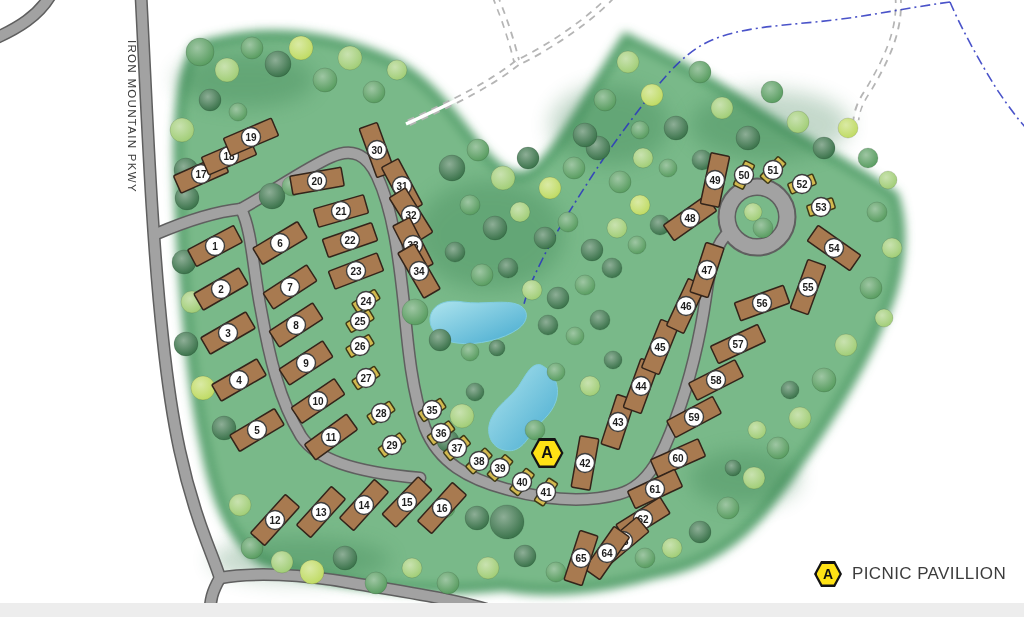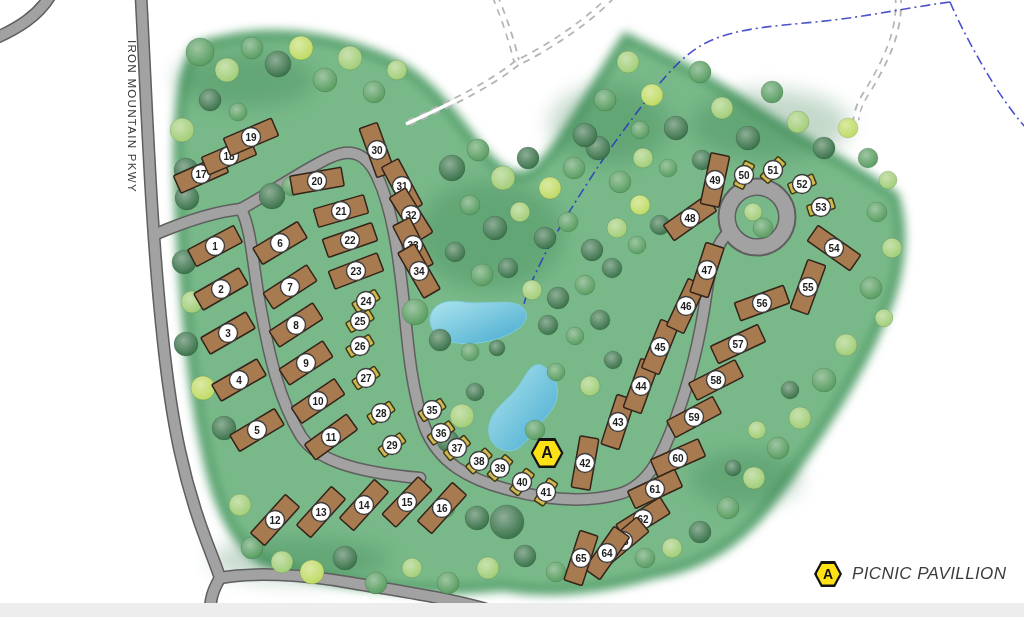--- a/index.html
+++ b/index.html
@@ -8,21 +8,21 @@
   svg{position:absolute;left:0;top:0;}
   .footer-strip{position:absolute;left:0;bottom:0;width:100%;height:14px;background:#ededed;}
   .hex{position:absolute;display:flex;align-items:center;justify-content:center;
        clip-path:polygon(0 50%,25% 0,75% 0,100% 50%,75% 100%,25% 100%);background:#141414;}
   .hex::before{content:"";position:absolute;inset:2.5px;background:#ffe215;
        clip-path:polygon(0 50%,25% 0,75% 0,100% 50%,75% 100%,25% 100%);}
   .hex span{position:relative;z-index:1;font-weight:bold;color:#111;}
   .hex-map{width:33px;height:30px;font-size:16px;}
   .hex-legend{width:28px;height:26px;font-size:14px;}
   .legend-label{position:absolute;left:852px;top:564px;font-size:17px;color:#3c3c3c;
-       letter-spacing:.4px;white-space:nowrap;font-style:italic;}
+       letter-spacing:.4px;white-space:nowrap;}
 </style>
 </head>
 <body>
 
 <div class="stage">
   <svg id="map" width="1024" height="617" viewBox="0 0 1024 617">
     <defs id="defs">
         <filter id="soft" x="-15%" y="-15%" width="130%" height="130%">
           <feGaussianBlur stdDeviation="5"></feGaussianBlur>
         </filter>

